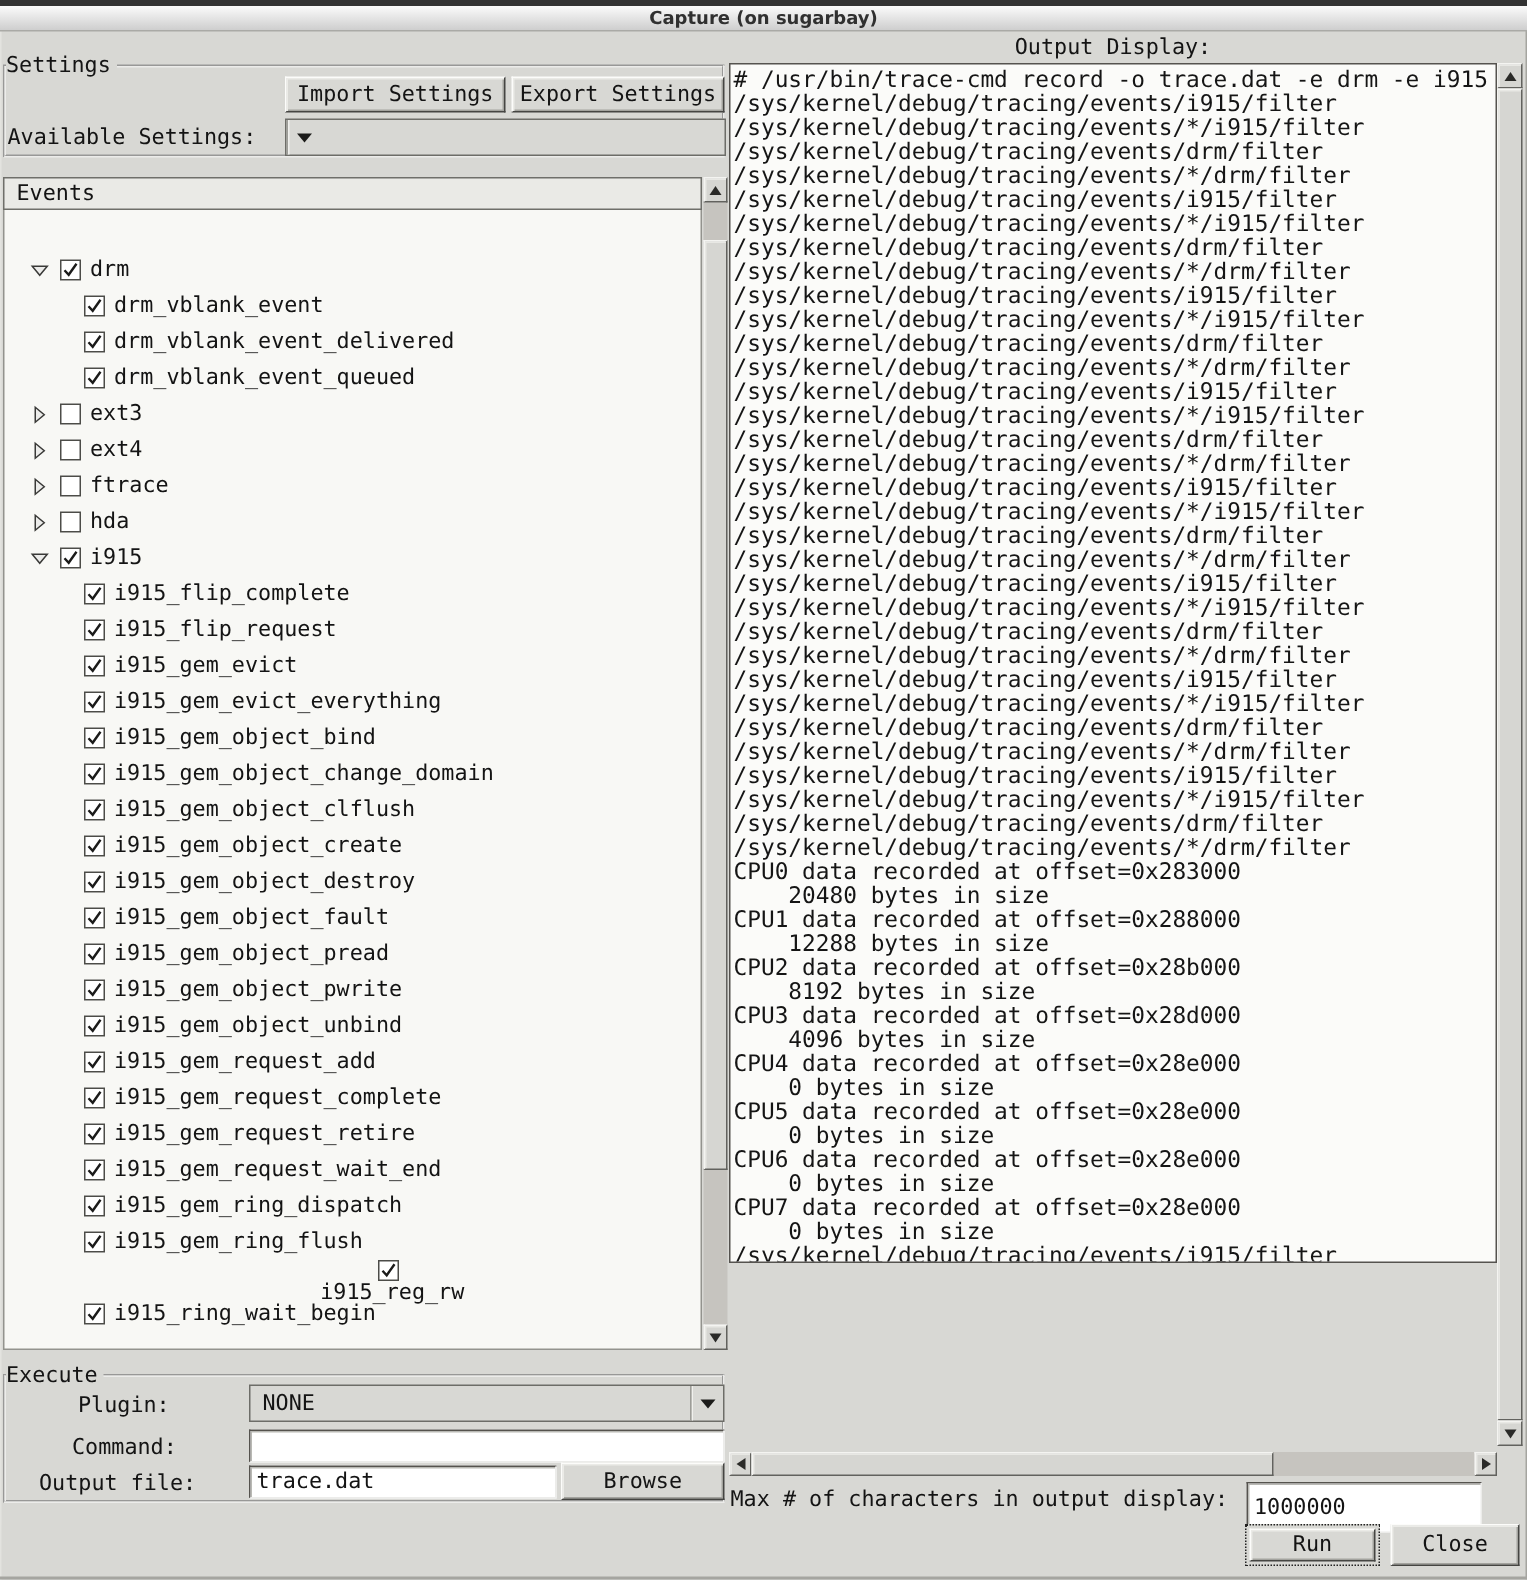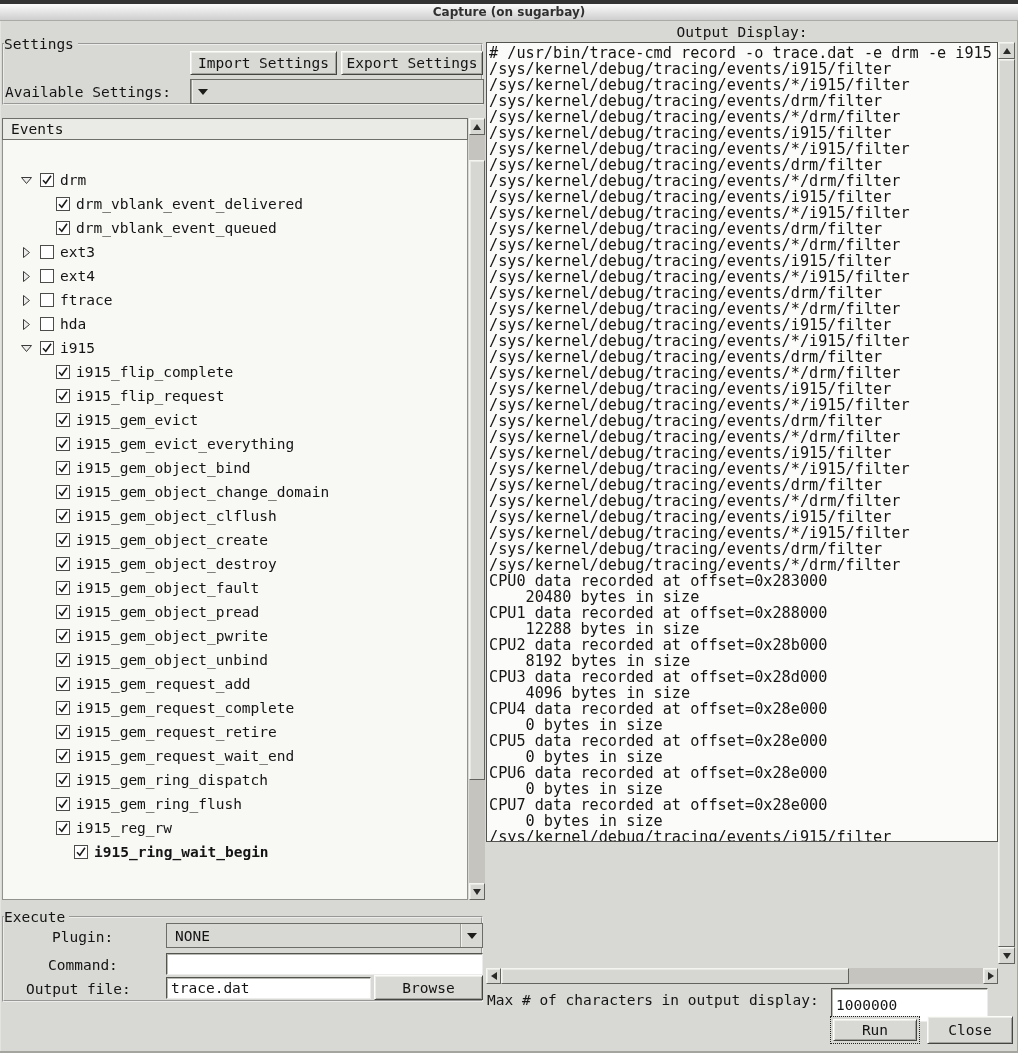--- a/index.html
+++ b/index.html
@@ -133,20 +133,23 @@
       <span>Events</span>
     </div>
     <div class="events-list">
         <div class="trow" style="padding-left: 17px; margin-top: 24px;"><svg width="13" height="13" class="expander">
             <polygon points="1.5,3.5 11.5,3.5 6.5,9.5" fill="#ececea" stroke="#3a3a38" stroke-width="1"></polygon>
           </svg><span class="cb"><svg width="12" height="12">
               <path d="M2 6.2 L4.8 9.2 L10 1.8" stroke="#1b1b1a" stroke-width="1.6" fill="none"></path>
             </svg></span><span>drm</span></div>
         <div class="trow" style="padding-left: 53px;"><span class="cb"><svg width="12" height="12">
               <path d="M2 6.2 L4.8 9.2 L10 1.8" stroke="#1b1b1a" stroke-width="1.6" fill="none"></path>
+            </svg></span><span>drm_vblank_event</span></div>
+        <div class="trow" style="padding-left: 53px;"><span class="cb"><svg width="12" height="12">
+              <path d="M2 6.2 L4.8 9.2 L10 1.8" stroke="#1b1b1a" stroke-width="1.6" fill="none"></path>
             </svg></span><span>drm_vblank_event_delivered</span></div>
         <div class="trow" style="padding-left: 53px;"><span class="cb"><svg width="12" height="12">
               <path d="M2 6.2 L4.8 9.2 L10 1.8" stroke="#1b1b1a" stroke-width="1.6" fill="none"></path>
             </svg></span><span>drm_vblank_event_queued</span></div>
         <div class="trow" style="padding-left: 17px;"><svg width="13" height="13" class="expander">
             <polygon points="3.5,1.5 9.5,6.5 3.5,11.5" fill="#ececea" stroke="#3a3a38" stroke-width="1"></polygon>
           </svg><span class="cb"></span><span>ext3</span></div>
         <div class="trow" style="padding-left: 17px;"><svg width="13" height="13" class="expander">
             <polygon points="3.5,1.5 9.5,6.5 3.5,11.5" fill="#ececea" stroke="#3a3a38" stroke-width="1"></polygon>
           </svg><span class="cb"></span><span>ext4</span></div>
@@ -211,24 +214,24 @@
             </svg></span><span>i915_gem_request_retire</span></div>
         <div class="trow" style="padding-left: 53px;"><span class="cb"><svg width="12" height="12">
               <path d="M2 6.2 L4.8 9.2 L10 1.8" stroke="#1b1b1a" stroke-width="1.6" fill="none"></path>
             </svg></span><span>i915_gem_request_wait_end</span></div>
         <div class="trow" style="padding-left: 53px;"><span class="cb"><svg width="12" height="12">
               <path d="M2 6.2 L4.8 9.2 L10 1.8" stroke="#1b1b1a" stroke-width="1.6" fill="none"></path>
             </svg></span><span>i915_gem_ring_dispatch</span></div>
         <div class="trow" style="padding-left: 53px;"><span class="cb"><svg width="12" height="12">
               <path d="M2 6.2 L4.8 9.2 L10 1.8" stroke="#1b1b1a" stroke-width="1.6" fill="none"></path>
             </svg></span><span>i915_gem_ring_flush</span></div>
-        <div class="trow" style="padding-left: 53px;"><span class="cb"><svg width="12" height="12">
+        <div class="trow" style="padding-left: 53px; flex-direction: column;"><span class="cb"><svg width="12" height="12">
               <path d="M2 6.2 L4.8 9.2 L10 1.8" stroke="#1b1b1a" stroke-width="1.6" fill="none"></path>
             </svg></span><span>i915_reg_rw</span></div>
-        <div class="trow" style="padding-left: 71px; font-weight: bold;"><span class="cb"><svg width="12" height="12">
+        <div class="trow" style="padding-left: 53px;"><span class="cb"><svg width="12" height="12">
               <path d="M2 6.2 L4.8 9.2 L10 1.8" stroke="#1b1b1a" stroke-width="1.6" fill="none"></path>
             </svg></span><span>i915_ring_wait_begin</span></div>
       </div>
     <div class="sb-v" style="left:467px; top:0; width:16px; height:782px;">
       <div class="sb-btn" style="left:0; top:0; width:16px; height:17px;">
           <span class="a-up"></span>
         </div>
       <div class="sb-thumb" style="left:0; top:42px; width:16px; height:620px;"></div>
       <div class="sb-btn" style="left:0; top:765px; width:16px; height:17px;">
           <span class="a-dn"></span>

